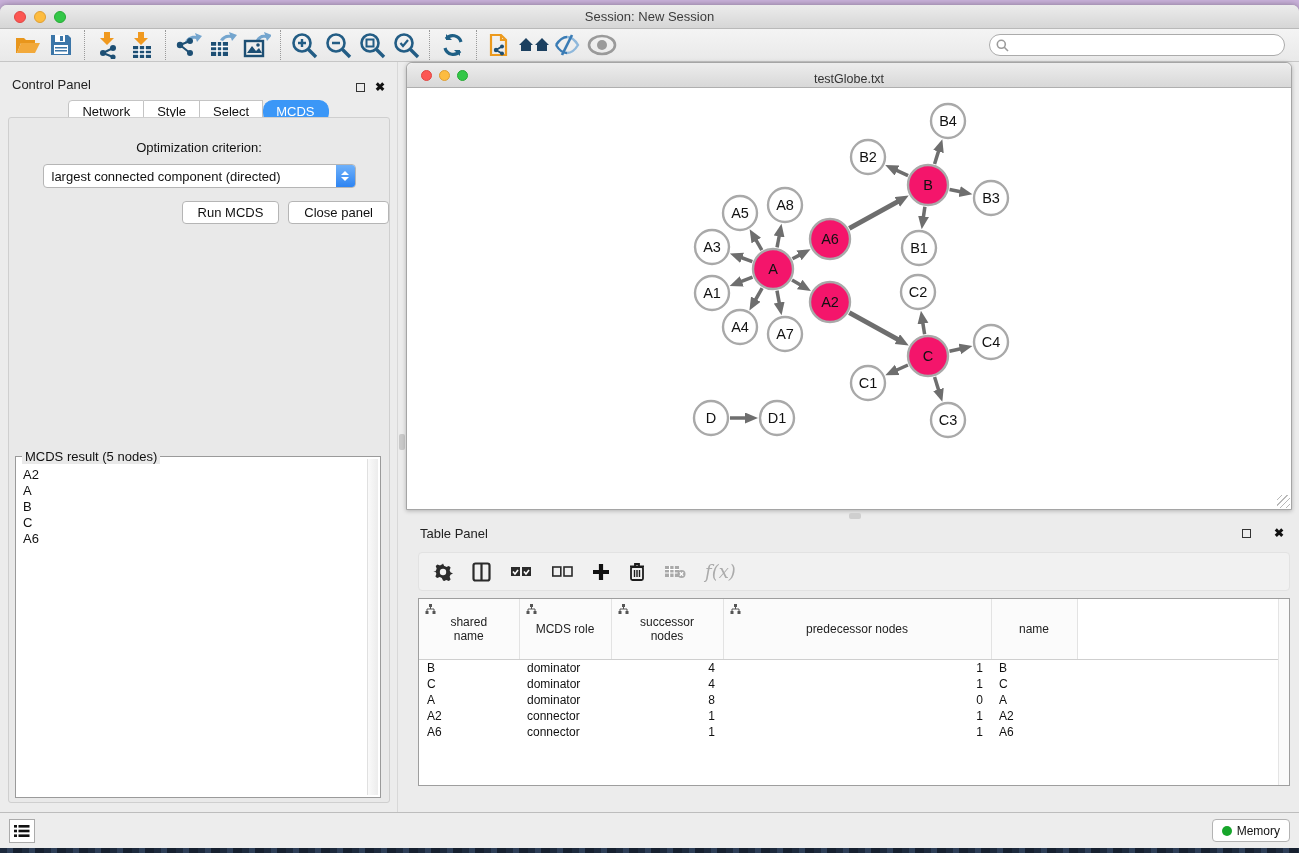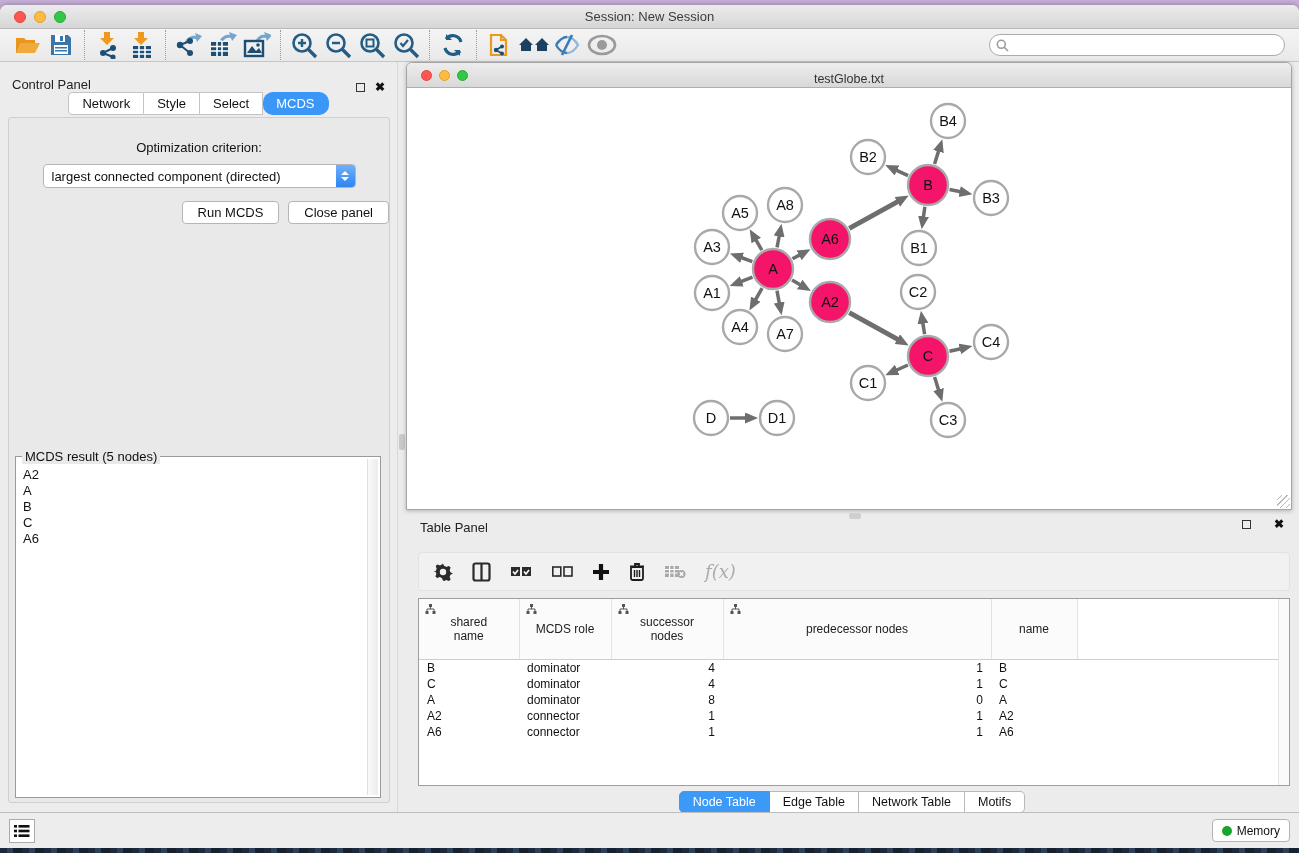--- a/index.html
+++ b/index.html
@@ -29,21 +29,21 @@
   .searchbox input{border:none;outline:none;flex:1;font-size:12px;margin-left:4px;background:transparent;}
   
   .content{position:absolute;top:57px;bottom:36px;left:0;right:0;display:flex;}
   
   .cpanel{width:397px;position:relative;background:#ECECEC;flex:0 0 auto;}
   .cpanel-header{height:30px;display:flex;align-items:flex-end;padding:0 12px;}
   .cpanel-title{font-size:13px;color:#222;flex:1;}
   .win-mini{width:9px;height:9px;border:1.5px solid #333;margin-right:10px;display:inline-block;}
   .win-close{font-size:12px;font-weight:bold;color:#111;line-height:9px;}
   .cp-tabs{display:flex;justify-content:center;}
-  .cp-tab{background:#fff;border:1px solid #C4C4C4;border-left:none;padding:3px 13px;font-size:13px;color:#111;}
+  .cp-tab{background:#fff;border:1px solid #C4C4C4;border-left:none;padding:3px 13px;font-size:13px;color:#111;margin-top:8px;}
   .cp-tab:first-child{border-left:1px solid #C4C4C4;border-radius:4px 0 0 4px;}
   .cp-tab:last-child{border-radius:0 4px 4px 0;}
   .cp-tab.sel{background:#3B97F7;border-color:#3B97F7;color:#fff;border-radius:10px;}
   .cp-content{position:absolute;left:8px;right:7px;top:55px;bottom:9px;background:#E9E9E9;
     border:1px solid #CFCFCF;border-radius:3px;}
   .opt-label{text-align:center;font-size:13px;color:#111;margin-top:22px;}
   .selectbox{width:313px;height:24px;margin:9px auto 0;background:#fff;border:1px solid #B5B5B5;
     border-radius:4px;display:flex;align-items:center;position:relative;}
   .selectbox .val{flex:1;font-size:13px;padding-left:8px;color:#111;white-space:nowrap;}
   .stepper{width:19px;height:22px;background:linear-gradient(#6FB1FA,#2E84F2);border-radius:0 3px 3px 0;
@@ -68,21 +68,21 @@
   .netwin-title{height:25px;background:linear-gradient(#EDEDED,#D8D8D8);border-bottom:1px solid #AFAFAF;
     border-radius:6px 6px 0 0;position:relative;display:flex;align-items:center;justify-content:center;}
   .netwin-title .t{font-size:12.5px;color:#333;margin-top:8px;}
   .tl2{width:11px;height:11px;border-radius:50%;position:absolute;top:7px;}
   .canvas{position:absolute;top:26px;left:0;right:0;bottom:0;background:#fff;overflow:hidden;}
   .grip-corner{position:absolute;right:1px;bottom:1px;width:13px;height:13px;
     background:repeating-linear-gradient(135deg,transparent 0 3px,#B9B9B9 3px 4px);}
   .hsplit-grip{position:absolute;left:444px;top:451px;width:12px;height:6px;background:#CFCFCF;border-radius:2px;}
   
   .tpanel{position:absolute;left:0;right:0;top:458px;bottom:0;background:#ECECEC;}
-  .tpanel-header{height:26px;display:flex;align-items:flex-start;padding:0 15px;gap:13px;}
+  .tpanel-header{height:26px;display:flex;align-items:center;padding:0 15px;gap:13px;}
   .tpanel-title{font-size:13px;color:#222;flex:1;}
   .tp-toolbar{margin:6px 9px 0 13px;height:39px;background:#F1F1F1;border:1px solid #E2E2E2;border-radius:4px;
     display:flex;align-items:center;padding:0 14px;gap:19px;}
   .tp-ic{display:flex;align-items:center;justify-content:center;}
   .fx{font-family:"DejaVu Serif",serif;font-style:italic;font-size:18px;color:#ABABAB;}
   .tablewrap{position:absolute;left:13px;right:9px;top:78px;height:188px;background:#fff;border:1px solid #9E9E9E;overflow:hidden;}
   table.ntable{border-collapse:collapse;width:100%;table-layout:fixed;}
   .ntable th{height:21px;background:#FBFBFB;border-bottom:1px solid #CFCFCF;border-right:1px solid #E3E3E3;
     font-weight:normal;font-size:12px;color:#222;text-align:center;position:relative;padding:16px;}
   .ntable th.filler{border-right:none;background:#fff;border-bottom:1px solid #CFCFCF;}
@@ -563,26 +563,20 @@
                   <td>connector</td>
                   <td class="num">1</td>
                   <td class="num">1</td>
                   <td>A6</td>
                   <td></td>
                 </tr>
               </tbody>
           </table>
           <div class="tscroll"></div>
         </div>
-        <div class="tp-tabs">
-            <div class="bt sel">Node Table</div>
-            <div class="bt">Edge Table</div>
-            <div class="bt">Network Table</div>
-            <div class="bt">Motifs</div>
-          </div>
       </div>
     </div>
   </div>
 
   <div class="statusbar">
     <span class="listbtn">
       <svg width="16" height="14" viewBox="0 0 16 14">
           <rect x="0" y="1" width="3" height="2.6" fill="#111"></rect>
           <rect x="4.5" y="1" width="11" height="2.6" fill="#111"></rect>
           <rect x="0" y="5.7" width="3" height="2.6" fill="#111"></rect>

